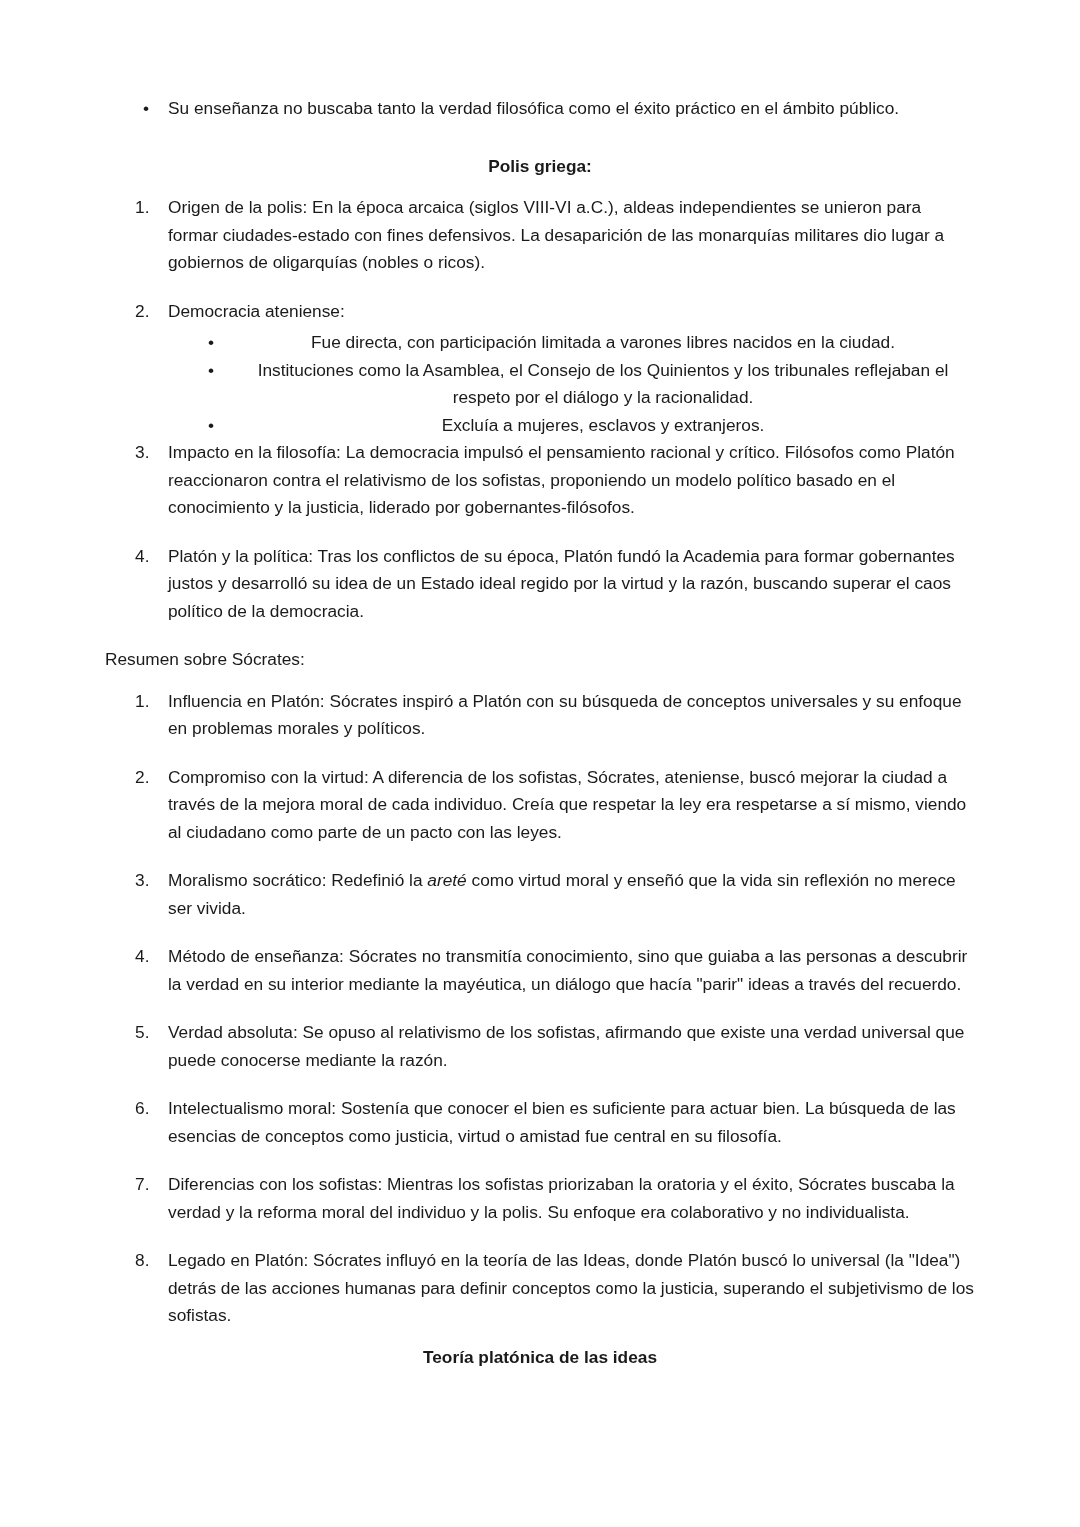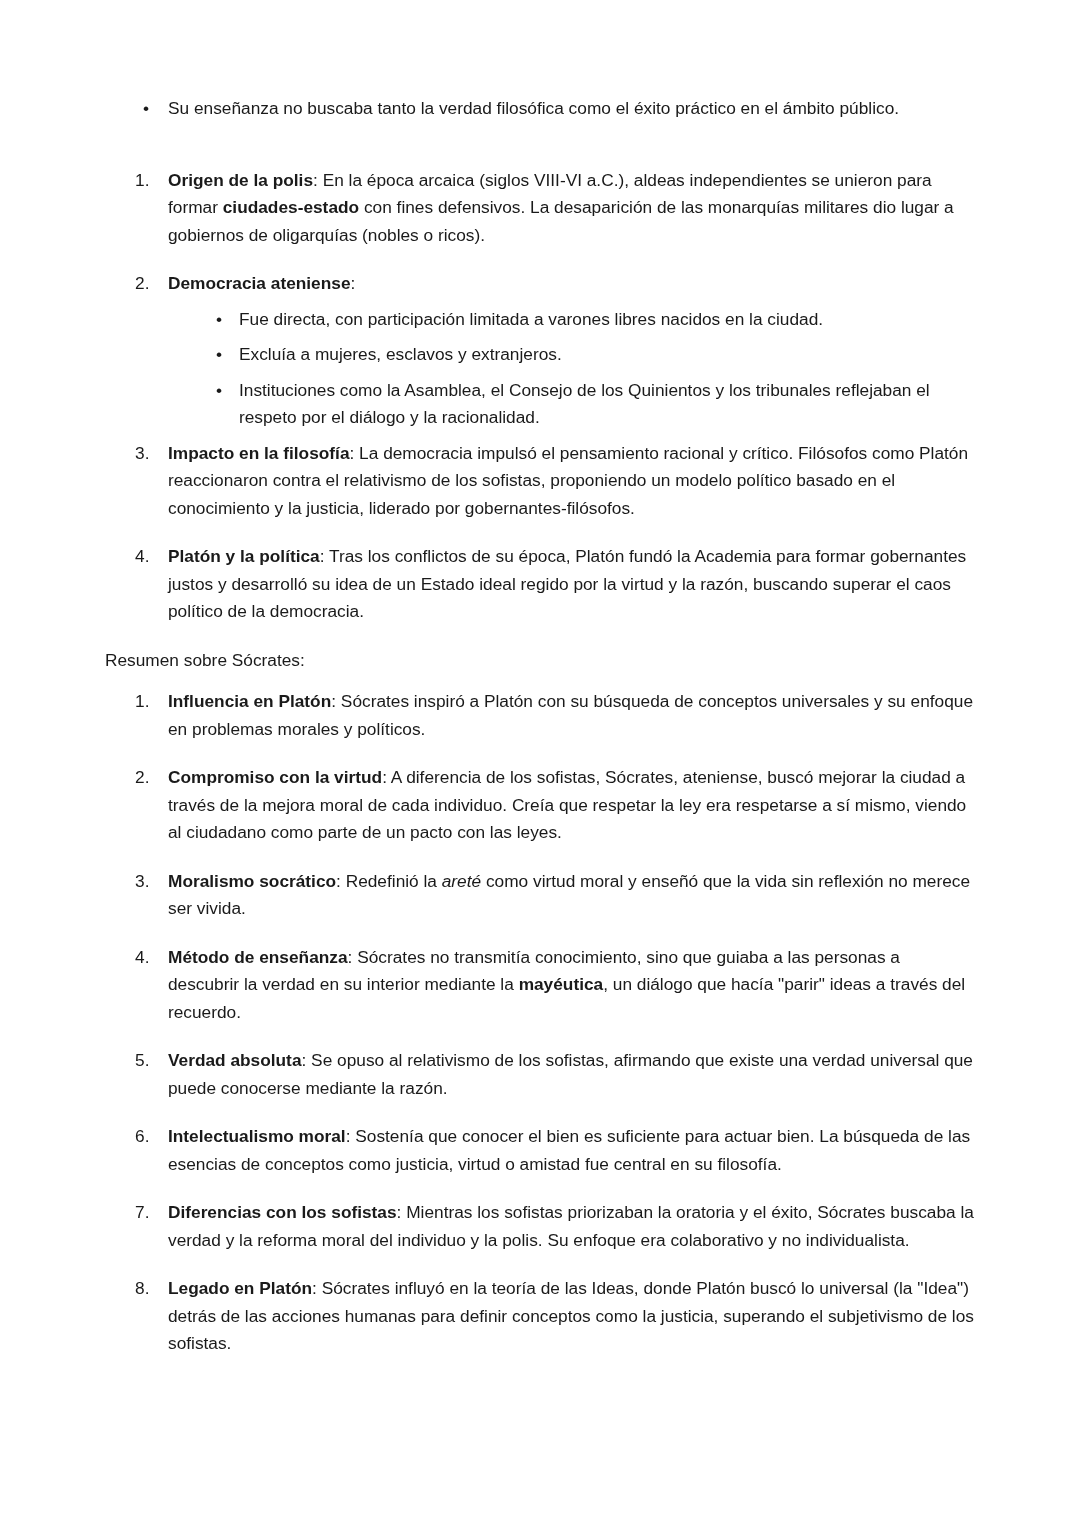--- a/index.html
+++ b/index.html
@@ -91,68 +91,70 @@
 
   
   ul.lvl2 {
     margin: 4px 0 0 0;
     padding: 0;
     list-style: none;
   }
   ul.lvl2 > li {
     position: relative;
     padding-left: 63px;
-    margin: 8px;
-    line-height: 27.5px;
+    margin: 0;
+    line-height: 27.5px;
+    text-align: center;
   }
   ul.lvl2 > li::before {
     content: "\2022";
     position: absolute;
     left: 40px;
     top: 0;
     font-size: 17.3px;
     line-height: 27.5px;
   }
 
   .spacer-lg { height: 30px; }
   .spacer-md { height: 21px; }
   .spacer-sm { height: 14px; }
 
-  b, .b { font-weight: bold; }
+  b, .b { font-weight: normal; }
   i, .i { }
 </style>
 </head>
 <body>
 
 <div class="page">
   <div class="doc">
 
     <ul class="lvl1">
       <li>
         <span>Su enseñanza no buscaba tanto la verdad filosófica como el éxito práctico en el ámbito público.</span>
       </li>
     </ul>
 
     <div class="spacer-lg"></div>
 
+    <div class="heading-center">Polis griega:</div>
 
     <div class="spacer-sm"></div>
 
     <ol class="lvl1">
 
       <li>
         <b>Origen de la polis</b><span>: </span><span>En la época arcaica (siglos VIII-VI a.C.), aldeas independientes se unieron para formar </span><b>ciudades-estado</b><span> con fines defensivos. La desaparición de las monarquías militares dio lugar a gobiernos de oligarquías (nobles o ricos).</span>
       </li>
 
       <li class="gap-before">
         <b>Democracia ateniense</b><span>:</span>
         <ul class="lvl2">
           <li><span>Fue directa, con participación limitada a varones libres nacidos en la ciudad.</span></li>
+          <li><span>Instituciones como la Asamblea, el Consejo de los Quinientos y los tribunales reflejaban el respeto por el diálogo y la racionalidad.</span></li>
           <li><span>Excluía a mujeres, esclavos y extranjeros.</span></li>
-          <li><span>Instituciones como la Asamblea, el Consejo de los Quinientos y los tribunales reflejaban el respeto por el diálogo y la racionalidad.</span></li>
         </ul>
       </li>
 
       <li>
         <b>Impacto en la filosofía</b><span>: </span><span>La democracia impulsó el pensamiento racional y crítico. Filósofos como Platón reaccionaron contra el relativismo de los sofistas, proponiendo un modelo político basado en el conocimiento y la justicia, liderado por gobernantes-filósofos.</span>
       </li>
 
       <li class="gap-before">
         <b>Platón y la política</b><span>: </span><span>Tras los conflictos de su época, Platón fundó la Academia para formar gobernantes justos y desarrolló su idea de un Estado ideal regido por la virtud y la razón, buscando superar el caos político de la democracia.</span>
       </li>
@@ -196,15 +198,16 @@
       </li>
 
       <li class="gap-before">
         <b>Legado en Platón</b><span>: </span><span>Sócrates influyó en la teoría de las Ideas, donde Platón buscó lo universal (la "Idea") detrás de las acciones humanas para definir conceptos como la justicia, superando el subjetivismo de los sofistas.</span>
       </li>
 
     </ol>
 
     <div class="spacer-sm"></div>
 
+    <div class="heading-center">Teoría platónica de las ideas</div>
 
   </div>
 </div>
 
 </body></html>

